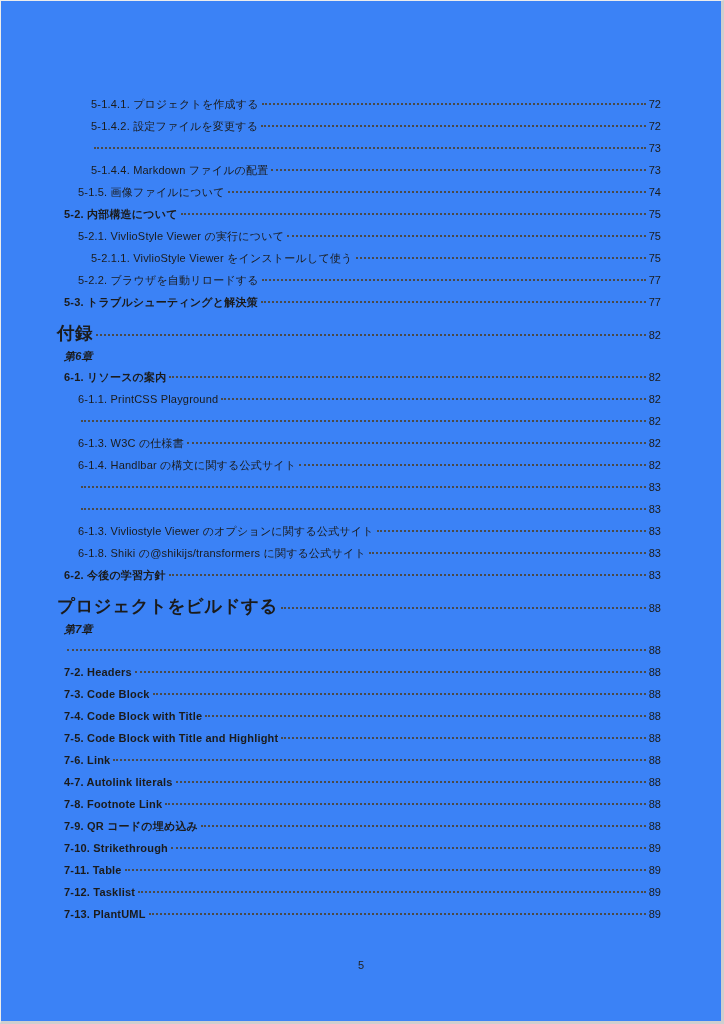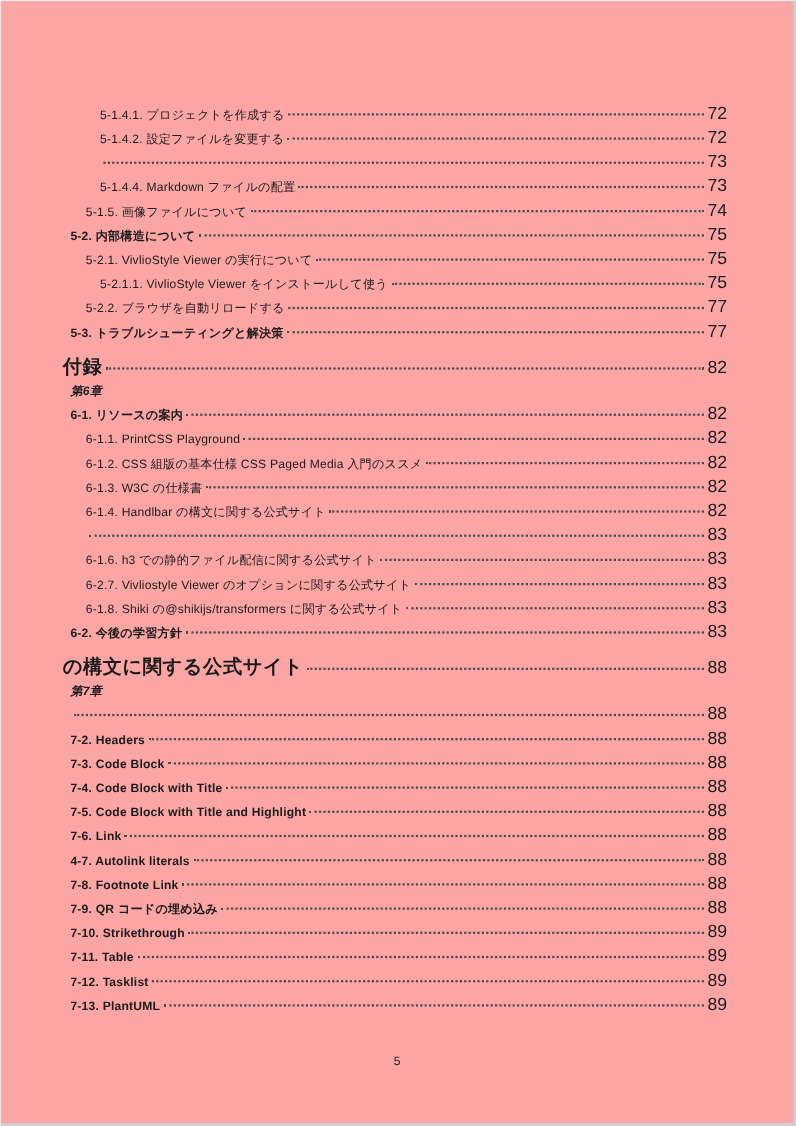--- a/index.html
+++ b/index.html
@@ -2,42 +2,42 @@
 <html><head>
 <meta charset="utf-8">
 <style>
   html,body{margin:0;padding:0;background:#ffffff;}
   body{
     width:724px;height:1024px;position:relative;overflow:hidden;
     font-family:"Liberation Sans","DejaVu Sans",sans-serif;
     color:#1b1b1b;
   }
   .sheet{
-    position:absolute;inset:0;background:#fca5a5;box-sizing:border-box;
+    position:absolute;inset:0;background:#3b82f6;box-sizing:border-box;
     border:1px solid #ececec;
     border-right:3px solid #cfcfcf;
     border-bottom:3px solid #cfcfcf;
   }
   .toc{
     position:absolute;left:63px;top:92px;width:597px;
   }
   .toc-entry{
     display:flex;align-items:baseline;height:22px;
     font-size:11px;line-height:22px;
   }
   .toc-entry.lvl2{padding-left:14px;}
   .toc-entry.lvl3{padding-left:27px;}
   .toc-entry.bold .toc-label{font-weight:700;}
   .toc-label{white-space:nowrap;letter-spacing:0.2px;}
   .toc-leader{
     flex:1 1 auto;min-width:8px;margin:0 3px;
     border-bottom:2px dotted #4a4a4a;
     transform:translateY(-3px);
   }
-  .toc-page{white-space:nowrap;font-size:16px;}
+  .toc-page{white-space:nowrap;font-size:11px;}
   .toc-entry.h1row{
     height:25px;margin-top:9px;align-items:baseline;
   }
   .toc-entry.h1row .toc-label{
     font-size:17.5px;font-weight:700;margin-left:-7px;letter-spacing:0.5px;
   }
   .toc-entry.chapter{height:19px;line-height:19px;}
   .toc-entry.chapter .toc-label{font-weight:700;font-style:italic;}
   .footer{
     position:absolute;left:0;right:0;bottom:50px;
@@ -110,60 +110,58 @@
         <span class="toc-label">6-1. リソースの案内</span>
         <span class="toc-leader"></span>
         <span class="toc-page">82</span>
       </div>
       <div class="toc-entry lvl2">
         <span class="toc-label">6-1.1. PrintCSS Playground</span>
         <span class="toc-leader"></span>
         <span class="toc-page">82</span>
       </div>
       <div class="toc-entry lvl2">
-        <span class="toc-label">6-1.2. CSS 組版の基本仕様 CSS Paged Media 入門のススメ</span>
         <span class="toc-leader"></span>
         <span class="toc-page">82</span>
       </div>
       <div class="toc-entry lvl2">
         <span class="toc-label">6-1.3. W3C の仕様書</span>
         <span class="toc-leader"></span>
         <span class="toc-page">82</span>
       </div>
       <div class="toc-entry lvl2">
         <span class="toc-label">6-1.4. Handlbar の構文に関する公式サイト</span>
         <span class="toc-leader"></span>
         <span class="toc-page">82</span>
       </div>
       <div class="toc-entry lvl2">
         <span class="toc-leader"></span>
         <span class="toc-page">83</span>
       </div>
       <div class="toc-entry lvl2">
-        <span class="toc-label">6-1.6. h3 での静的ファイル配信に関する公式サイト</span>
-        <span class="toc-leader"></span>
-        <span class="toc-page">83</span>
-      </div>
-      <div class="toc-entry lvl2">
-        <span class="toc-label">6-2.7. Vivliostyle Viewer のオプションに関する公式サイト</span>
+        <span class="toc-leader"></span>
+        <span class="toc-page">83</span>
+      </div>
+      <div class="toc-entry lvl2">
+        <span class="toc-label">6-1.3. Vivliostyle Viewer のオプションに関する公式サイト</span>
         <span class="toc-leader"></span>
         <span class="toc-page">83</span>
       </div>
       <div class="toc-entry lvl2">
         <span class="toc-label">6-1.8. Shiki の@shikijs/transformers に関する公式サイト</span>
         <span class="toc-leader"></span>
         <span class="toc-page">83</span>
       </div>
       <div class="toc-entry lvl1 bold">
         <span class="toc-label">6-2. 今後の学習方針</span>
         <span class="toc-leader"></span>
         <span class="toc-page">83</span>
       </div>
       <div class="toc-entry h1row">
-        <span class="toc-label">の構文に関する公式サイト</span>
+        <span class="toc-label">プロジェクトをビルドする</span>
         <span class="toc-leader"></span>
         <span class="toc-page">88</span>
       </div>
       <div class="toc-entry chapter">
         <span class="toc-label">第7章</span>
       </div>
       <div class="toc-entry lvl1 bold">
         <span class="toc-leader"></span>
         <span class="toc-page">88</span>
       </div>

